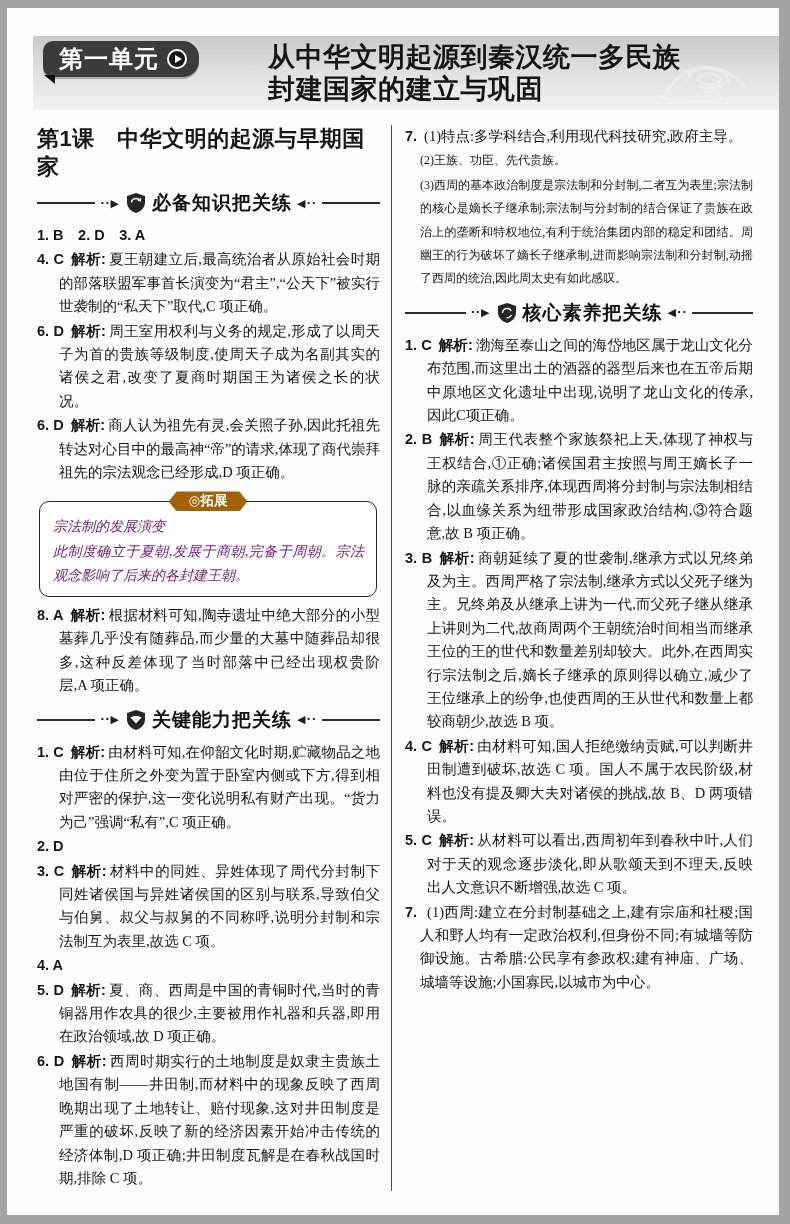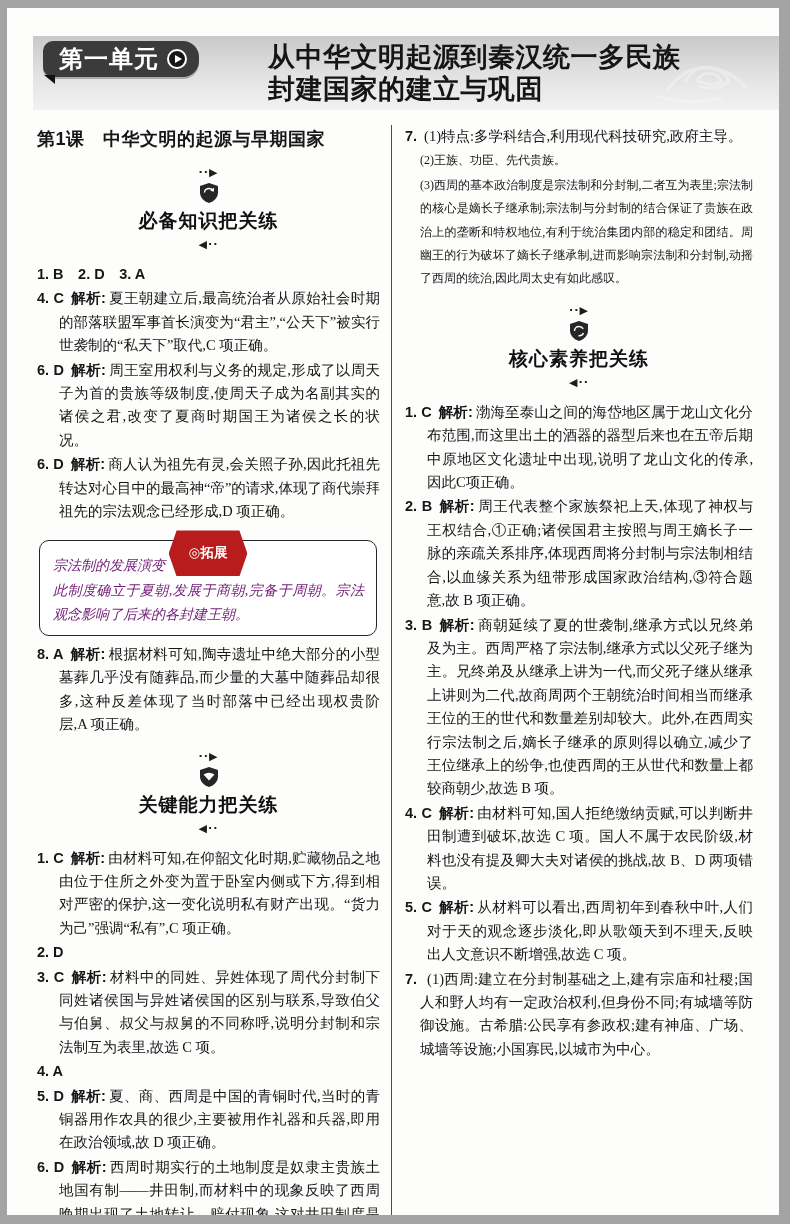--- a/index.html
+++ b/index.html
@@ -43,24 +43,24 @@
     font-family:"Liberation Sans","DejaVu Sans",sans-serif;
     font-weight:bold;font-size:27px;line-height:32px;letter-spacing:.5px;color:#151515;
   }
   .rose{position:absolute;right:22px;top:6px;opacity:.55;}
   
   .cols{display:flex;margin:15px 26px 0 30px;align-items:stretch;}
   .col-l{width:354px;flex:none;padding-right:11px;box-sizing:border-box;}
   .col-r{flex:1;border-left:1.5px solid #4c4c4c;padding-left:13px;min-width:0;}
   .lesson{
     margin:0 0 4px;font-family:"Liberation Sans","DejaVu Sans",sans-serif;
-    font-size:18px;line-height:28px;font-weight:bold;letter-spacing:.5px;
+    font-size:22px;line-height:28px;font-weight:bold;letter-spacing:.5px;
   }
   
-  .sec-head{display:flex;align-items:center;gap:5px;margin:9px 0 8px;flex-direction:column;}
+  .sec-head{display:flex;align-items:center;gap:5px;margin:9px 0 8px;}
   .rule{flex:1;height:2px;background:#2c2c2c;min-width:12px;}
   .arr{font-family:"DejaVu Sans",sans-serif;font-size:11px;font-weight:bold;color:#1d1d1d;line-height:1;letter-spacing:1px;}
   .arr-l::before{content:"··▶";}
   .arr-r::before{content:"◀··";}
   .shield{flex:none;margin:0 2px;}
   .sec-title{
     font-family:"Liberation Sans","DejaVu Sans",sans-serif;
     font-weight:bold;font-size:19px;letter-spacing:1px;color:#111;
   }
   
@@ -71,23 +71,23 @@
   .q7{padding-left:15px;text-indent:-15px;}
   .sub{margin:0 0 1px;padding-left:15px;font-size:12px;line-height:23.4px;text-align:justify;}
   
   .ext-box{
     position:relative;margin:17px 3px 7px 2px;
     border:1.6px solid #262626;border-radius:10px;
     padding:13px 12px 7px 13px;background:#fff;
   }
   .ext-tab{
     position:absolute;top:-11px;left:50%;transform:translateX(-50%);
-    background:#b91c1c;color:#fff;white-space:nowrap;
+    background:#a16207;color:#fff;white-space:nowrap;
     font-family:"Liberation Sans","DejaVu Sans",sans-serif;
-    font-size:13.5px;font-weight:bold;line-height:20px;padding:13px 20px;
+    font-size:13.5px;font-weight:bold;line-height:20px;padding:0 20px;
     clip-path:polygon(8px 0,calc(100% - 8px) 0,100% 50%,calc(100% - 8px) 100%,8px 100%,0 50%);
   }
   .ext-h,.ext-b{font-style:italic;font-size:14px;line-height:24.5px;color:#701a75;text-align:justify;}
 </style>
 </head>
 <body>
 
 <div class="page">
 
   <div class="banner">

